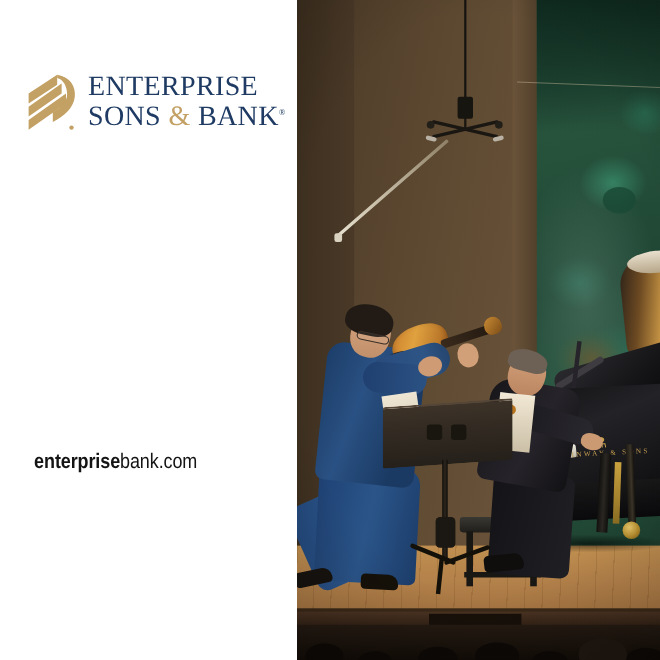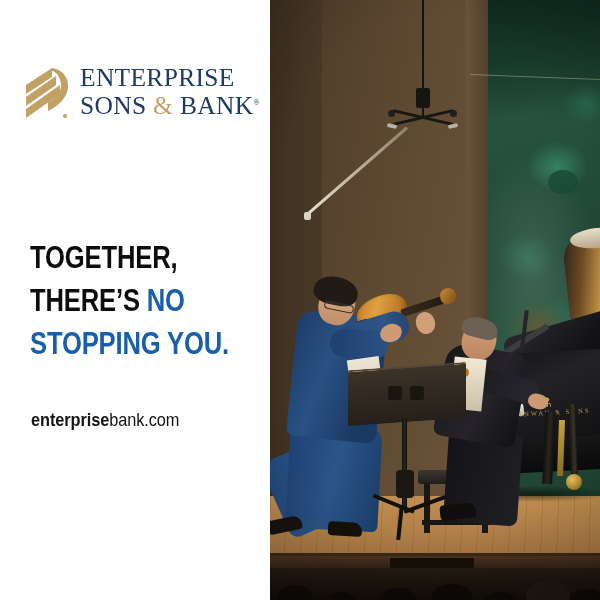--- a/index.html
+++ b/index.html
@@ -575,25 +575,20 @@
           </g>
           <circle cx="43" cy="50" r="2" fill="#C3A063"></circle>
         </svg>
       </div>
       <div class="logo-words">
         <div class="logo-line1">ENTERPRISE</div>
         <div class="logo-line2"><span>SONS</span> <span class="amp">&amp;</span> <span>BANK</span><span class="reg">®</span></div>
       </div>
     </div>
 
-    <div class="tagline">
-      <div class="tag-line">TOGETHER,</div>
-      <div class="tag-line"><span>THERE’S </span><span class="hl">NO</span></div>
-      <div class="tag-line hl">STOPPING YOU.</div>
-    </div>
 
     <div class="url-line"><span class="url-strong">enterprise</span><span class="url-weak">bank.com</span></div>
   </div>
 
   <div class="photo-panel">
 
     <div class="layer wall-left"></div>
     <div class="layer wall-left-shade"></div>
     <div class="layer wall-right-strip"></div>
 

